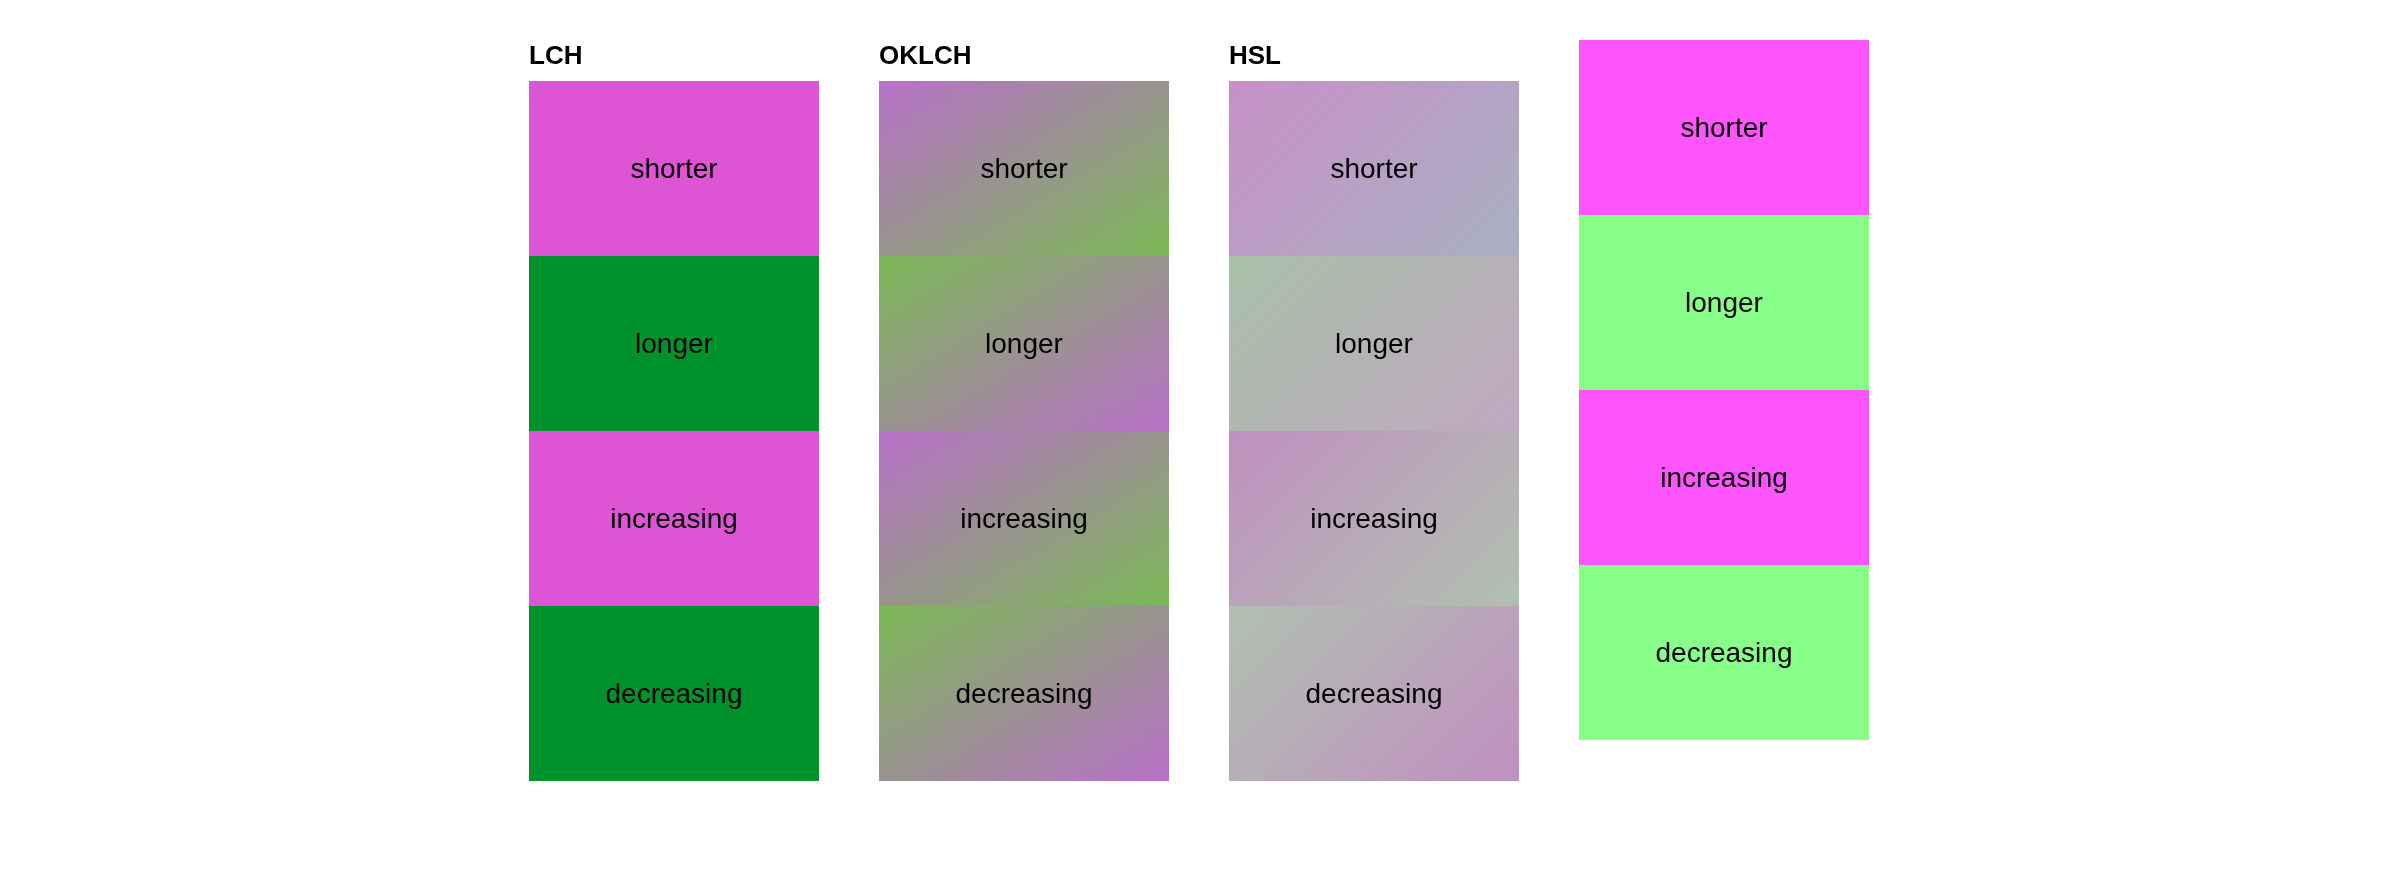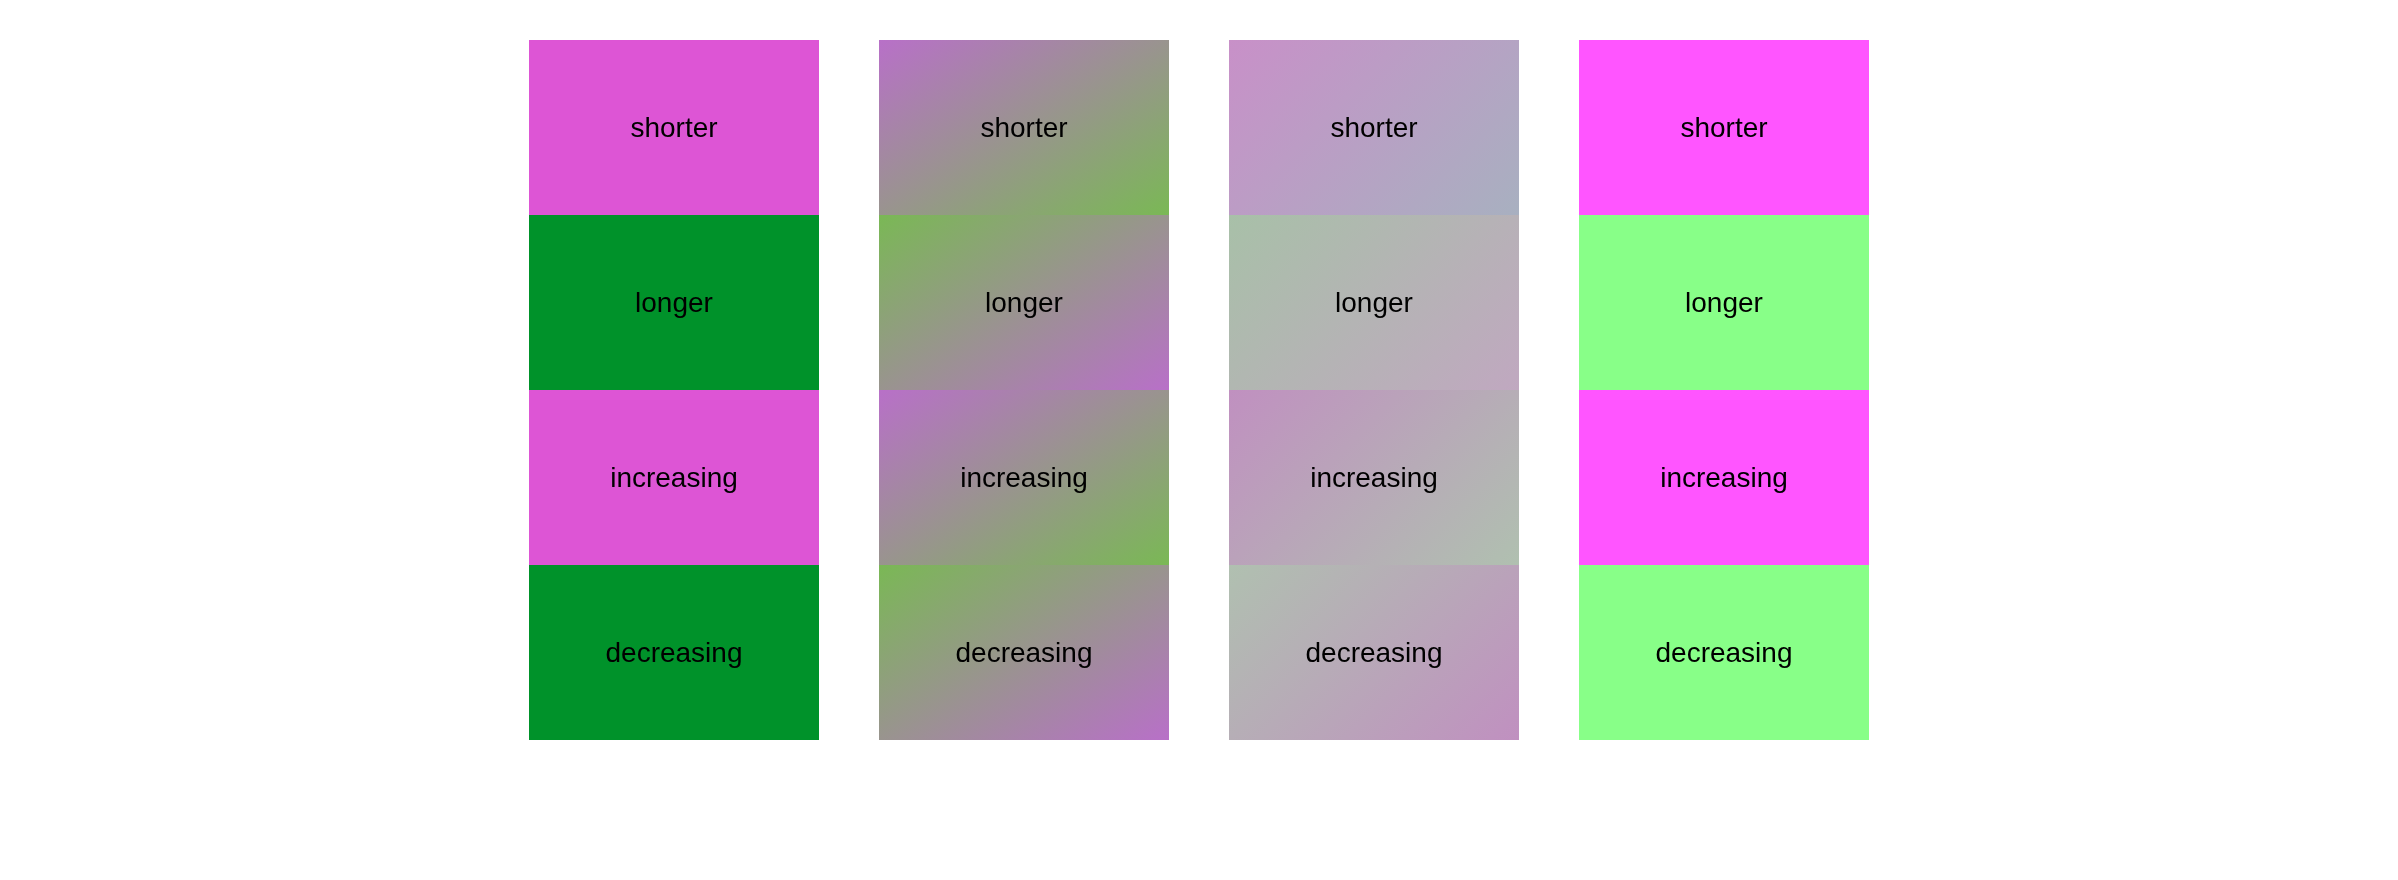--- a/index.html
+++ b/index.html
@@ -123,48 +123,51 @@
     .hwb-shorter  { background: #ff55ff; }
     .hwb-longer   { background: #88ff88; }
     .hwb-increasing { background: #ff55ff; }
     .hwb-decreasing { background: #88ff88; }
   </style>
 </head>
 <body>
 
 <div class="container">
 <div class="color-group">
+      <div class="group-title">LCH</div>
       <div class="color-block lch-shorter">
         <span>shorter</span>
       </div>
       <div class="color-block lch-longer">
         <span>longer</span>
       </div>
       <div class="color-block lch-increasing">
         <span>increasing</span>
       </div>
       <div class="color-block lch-decreasing">
         <span>decreasing</span>
       </div>
     </div>
     <div class="color-group">
+      <div class="group-title">OKLCH</div>
       <div class="color-block oklch-shorter">
         <span>shorter</span>
       </div>
       <div class="color-block oklch-longer">
         <span>longer</span>
       </div>
       <div class="color-block oklch-increasing">
         <span>increasing</span>
       </div>
       <div class="color-block oklch-decreasing">
         <span>decreasing</span>
       </div>
     </div>
     <div class="color-group">
+      <div class="group-title">HSL</div>
       <div class="color-block hsl-shorter">
         <span>shorter</span>
       </div>
       <div class="color-block hsl-longer">
         <span>longer</span>
       </div>
       <div class="color-block hsl-increasing">
         <span>increasing</span>
       </div>
       <div class="color-block hsl-decreasing">

